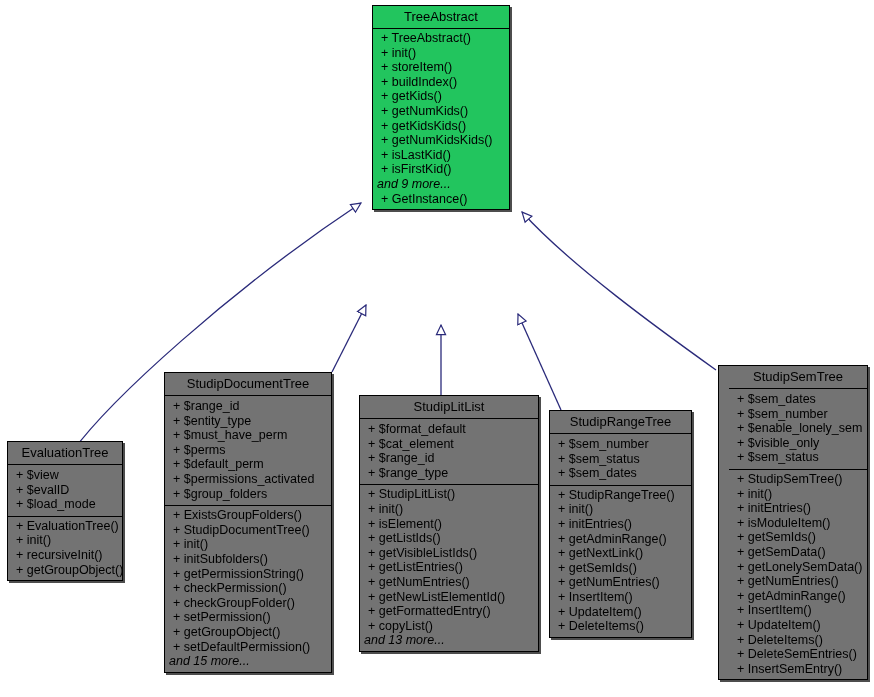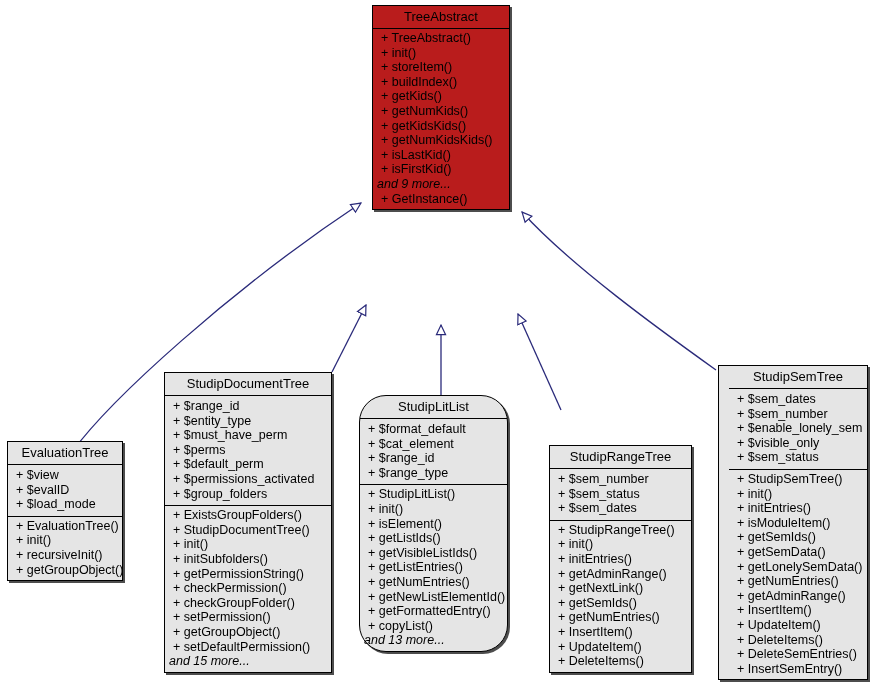--- a/index.html
+++ b/index.html
@@ -25,26 +25,26 @@
     left: 0; top: 0;
     width: 874px;
     height: 697px;
     pointer-events: none;
     z-index: 1;
   }
   .uml-class {
     position: absolute;
     box-sizing: border-box;
     border: 1px solid #000000;
-    background: #e5e5e5;
+    background: #737373;
     z-index: 2;
     box-shadow: 2px 2px 0 0 #4d4d4d;
   }
   .uml-class.abstract-root {
-    background: #b91c1c;
+    background: #22c55e;
   }
   .compartment {
     box-sizing: border-box;
     padding: 2px 0 3px 0;
   }
   .compartment.name-compartment {
     text-align: center;
     padding: 3px 4px 4px 4px;
     border-bottom: 1px solid #000000;
   }
@@ -151,21 +151,21 @@
       <div class="member">+ getPermissionString()</div>
       <div class="member">+ checkPermission()</div>
       <div class="member">+ checkGroupFolder()</div>
       <div class="member">+ setPermission()</div>
       <div class="member">+ getGroupObject()</div>
       <div class="member">+ setDefaultPermission()</div>
       <div class="member more">and 15 more...</div>
     </div>
   </div>
 
-  <div class="uml-class" style="left:359px; top:395px; width:149px;border-radius:27px;">
+  <div class="uml-class" style="left:359px; top:395px; width:180px;">
     <div class="compartment name-compartment">
       <div class="class-title">StudipLitList</div>
     </div>
     <div class="compartment attrs-compartment">
       <div class="member">+ $format_default</div>
       <div class="member">+ $cat_element</div>
       <div class="member">+ $range_id</div>
       <div class="member">+ $range_type</div>
     </div>
     <div class="compartment ops-compartment">
@@ -176,21 +176,21 @@
       <div class="member">+ getVisibleListIds()</div>
       <div class="member">+ getListEntries()</div>
       <div class="member">+ getNumEntries()</div>
       <div class="member">+ getNewListElementId()</div>
       <div class="member">+ getFormattedEntry()</div>
       <div class="member">+ copyList()</div>
       <div class="member more">and 13 more...</div>
     </div>
   </div>
 
-  <div class="uml-class" style="left:549px; top:410px; width:143px;margin-top:35px;">
+  <div class="uml-class" style="left:549px; top:410px; width:143px;">
     <div class="compartment name-compartment">
       <div class="class-title">StudipRangeTree</div>
     </div>
     <div class="compartment attrs-compartment">
       <div class="member">+ $sem_number</div>
       <div class="member">+ $sem_status</div>
       <div class="member">+ $sem_dates</div>
     </div>
     <div class="compartment ops-compartment">
       <div class="member">+ StudipRangeTree()</div>

